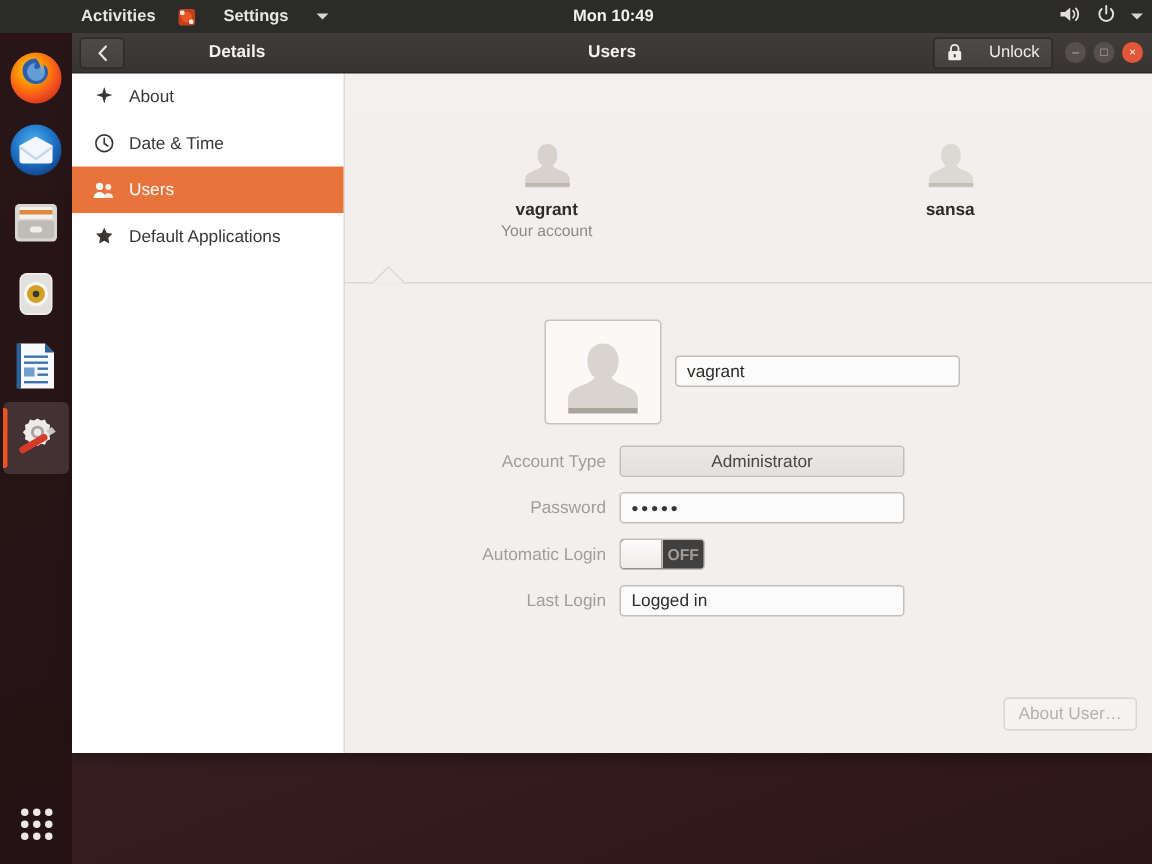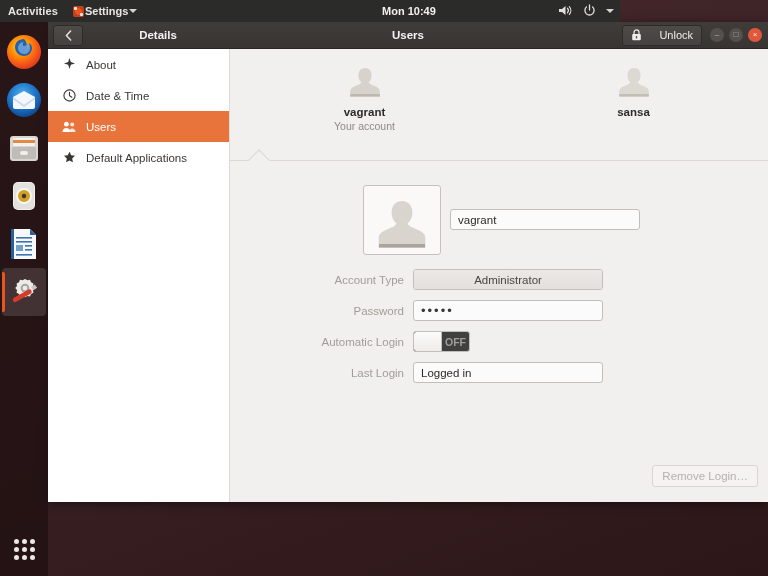--- a/index.html
+++ b/index.html
@@ -11,29 +11,30 @@
   }
   #screen {
     position: relative;
     width: 768px; height: 576px;
     background: linear-gradient(160deg, #4a2b2f 0%, #3b2225 45%, #2d1618 100%);
   }
 
   
   #topbar {
     position: absolute; top: 0; left: 0;
-    width: 620px; height: 22px;
+    width: 768px; height: 22px;
     background: #2B2B29;
     display: flex; align-items: center;
     color: #E8E6E3;
     font-size: 11px; font-weight: bold;
     z-index: 50;
+    padding-left: 46px;
   }
   #activities { padding: 0 9px 0 8px; line-height: 22px; letter-spacing: .1px; }
-  .tb-app { display: flex; align-items: center; gap: 1px; padding: 0 6px; }
+  .tb-app { display: flex; align-items: center; gap: 19px; padding: 0 6px; }
   .tb-appicon {
     width: 11px; height: 11px; border-radius: 2px;
     background: radial-gradient(circle at 50% 50%, #E95420 0 45%, #C2401A 46% 100%);
     position: relative;
   }
   .tb-appicon::before, .tb-appicon::after {
     content: ""; position: absolute; background: #f2e7e2;
     border-radius: 1px;
   }
   .tb-appicon::before { width: 3px; height: 3px; top: 1px; left: 1px; }
@@ -145,20 +146,21 @@
     font-size: 11.5px; color: #3A3634;
   }
   .side-item.selected { background: #E8743B; color: #FFFFFF; }
   .side-ic { width: 14px; display: flex; justify-content: center; align-items: center; }
 
   
   #content {
     flex: 1; position: relative;
     background: #F1F0EE;
     min-width: 0;
+    margin-top: 28px;
   }
   #carousel {
     position: relative; height: 100px;
     display: flex; align-items: flex-start; justify-content: space-around;
     padding-top: 14px;
   }
   .user-card {
     width: 150px; display: flex; flex-direction: column;
     align-items: center; gap: 3px;
   }
@@ -502,17 +504,17 @@
               <div id="toggle-lbl">OFF</div>
             </div>
           </div>
 
           <div class="row">
             <div class="lbl">Last Login</div>
             <div class="fld">Logged in</div>
           </div>
         </div>
 
-        <div id="remove-btn">Remove Login…</div>
+        <div id="remove-btn">About User…</div>
       </div>
     </div>
   </div>
 </div>
 
 </body></html>

